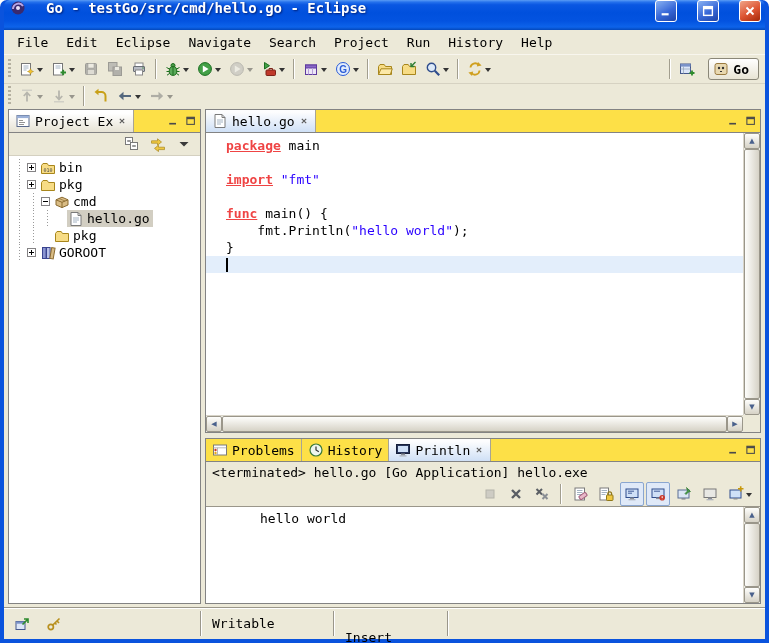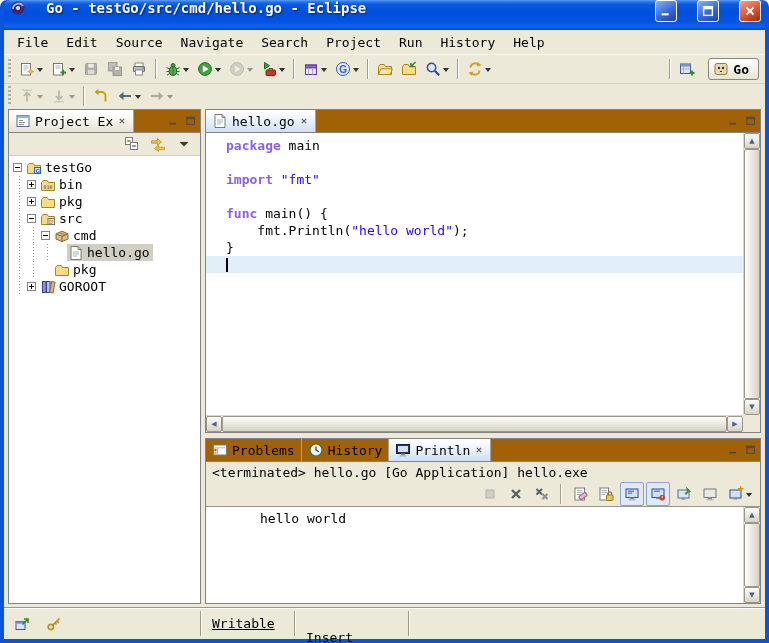--- a/index.html
+++ b/index.html
@@ -46,21 +46,21 @@
                background:linear-gradient(#ffffff,#e8e4d4); padding:2px 9px 2px 4px; font-weight:bold; }
 
   
   .workspace { flex:1; display:flex; gap:4px; padding:2px 4px 3px; min-height:0; }
   .view { border:1px solid #838383; background:#fff; display:flex; flex-direction:column; min-height:0; min-width:0; }
   .explorer-view { width:193px; flex:none; }
   .right-col { flex:1; display:flex; flex-direction:column; gap:5px; min-width:0; }
   .editor-view { height:324px; flex:none; }
   .console-view { flex:1; }
 
-  .view-header { height:23px; background:#a16207; border-bottom:1px solid #838383; display:flex; align-items:stretch; flex:none; }
+  .view-header { height:23px; background:#fde047; border-bottom:1px solid #838383; display:flex; align-items:stretch; flex:none; }
   .tab { display:flex; align-items:center; gap:4px; padding:0 6px; border-right:1px solid #a8a494; white-space:nowrap; }
   .tab.active { background:linear-gradient(#ffffff 15%, #e6e2d4); }
   .editor-view .tab.active, .console-view .tab.active { background:linear-gradient(#fdfdfe 10%, #cfe0f6); }
   .hdr-spring { flex:1; }
   .hdr-btn { width:18px; display:flex; align-items:center; justify-content:center; }
 
   .explorer-toolbar { height:23px; background:#ece9d8; border-bottom:1px solid #d4d0c0; display:flex;
                       align-items:center; justify-content:flex-end; gap:2px; padding:0 4px; flex:none; }
 
   
@@ -75,21 +75,21 @@
   .box.plus::after { content:""; position:absolute; left:3px; top:1px; width:1px; height:5px; background:#000; }
   .node { display:flex; align-items:center; gap:3px; padding:0 3px 0 1px; height:17px; }
   .node.selected { background:#d2cec2; }
   .node-label { white-space:nowrap; }
 
   
   .editor-body { flex:1; display:grid; grid-template-columns:1fr 17px; grid-template-rows:1fr 17px; min-height:0; }
   .code { grid-column:1; grid-row:1; padding-top:4px; overflow:hidden; background:#fff; }
   .code-line { padding-left:20px; white-space:pre; height:17px; line-height:17px; }
   .code-line.current { background:#e3eefb; }
-  .tok-kw { color:#8b5cf6; font-weight:bold; }
+  .tok-kw { color:#ef4444; font-weight:bold;text-decoration:underline; }
   .tok-str { color:#2a00ff; }
   .caret { display:inline-block; width:2px; height:14px; background:#000; vertical-align:text-bottom; }
 
   
   .sb-v { display:flex; flex-direction:column; background:#f4f3ec; border-left:1px solid #d8d4c8; width:17px; }
   .sb-h { display:flex; background:#f4f3ec; border-top:1px solid #d8d4c8; height:17px; }
   .ed-v { grid-column:2; grid-row:1; }
   .ed-h { grid-column:1; grid-row:2; }
   .sb-corner { grid-column:2; grid-row:2; background:#ece9d8; }
   .sb-btn { flex:none; width:16px; height:16px; background:linear-gradient(#fefefc,#d6d2c6);
@@ -105,21 +105,21 @@
   .console-toolbar { height:24px; display:flex; align-items:center; justify-content:flex-end; gap:2px;
                      padding:0 4px; background:#ece9d8; flex:none; }
   .console-output { flex:1; background:#fff; border-top:1px solid #9a968a; display:flex; min-height:0; }
   .console-text { flex:1; padding:4px 0 0 6px; white-space:pre; overflow:hidden;margin-left:48px; }
 
   
   .statusbar { height:32px; border-top:1px solid #9a968a; box-shadow:inset 0 1px 0 #fff; display:flex; align-items:stretch; flex:none; }
   .sb-trim { width:196px; display:flex; align-items:center; gap:8px; padding-left:6px; flex:none; }
   .sb-div { width:2px; margin:3px 0; border-left:1px solid #9a968a; border-right:1px solid #fff; flex:none; }
   .sb-cell { display:flex; align-items:center; padding:0 10px; flex:none; }
-  .sb-cell.cw { width:92px;text-decoration:underline; } .sb-cell.ci { width:112px;margin-top:28px; }
+  .sb-cell.cw { width:131px; } .sb-cell.ci { width:112px;margin-top:28px; }
   .sb-rest { flex:1; }
 </style>
 </head>
 <body>
 
 <div class="window">
 
   <div class="titlebar">
     <span class="icon16">
         <svg viewBox="0 0 16 16">
@@ -151,21 +151,21 @@
           </svg>
         </span>
       </div>
   </div>
 
   <div class="client">
 
     <div class="menubar" id="menubar">
         <span class="menu-item">File</span>
         <span class="menu-item">Edit</span>
-        <span class="menu-item">Source</span>
+        <span class="menu-item">Eclipse</span>
         <span class="menu-item">Navigate</span>
         <span class="menu-item">Search</span>
         <span class="menu-item">Project</span>
         <span class="menu-item">Run</span>
         <span class="menu-item">History</span>
         <span class="menu-item">Help</span>
       </div>
 
     <div class="toolbar row1">
       <div class="toolbar" id="toolbar-main" style="flex:none">
@@ -450,35 +450,20 @@
             <div class="tb-btn">
               <span class="icon16">
                 <svg viewBox="0 0 16 16">
                   <polygon points="3.5,6 12.5,6 8,10.5" fill="#3a3a3a"></polygon>
                 </svg>
               </span>
             </div>
           </div>
         <div class="tree" id="tree">
             <div class="tree-row">
-              <span class="expander">
-                <span class="box minus"></span>
-              </span>
-              <span class="node">
-                <span class="icon16">
-                  <svg viewBox="0 0 16 16">
-                    <path d="M1.5 13.5 V5.5 L3 3.5 h4.2 L8.5 5.5 H14.5 V13.5 z" fill="#f7dc85" stroke="#a8861c"></path>
-                    <rect x="8.5" y="7.5" width="6" height="6" fill="#cfe0f7" stroke="#2a5bd7"></rect>
-                    <text x="9.8" y="12.6" font-size="5.5" font-weight="bold" fill="#2a5bd7" font-family="sans-serif">G</text>
-                  </svg>
-                </span>
-                <span class="node-label">testGo</span>
-              </span>
-            </div>
-            <div class="tree-row">
               <span class="guide"></span>
               <span class="expander">
                 <span class="box plus"></span>
               </span>
               <span class="node">
                 <span class="icon16">
                   <svg viewBox="0 0 16 16">
                     <path d="M1.5 13.5 V5.5 L3 3.5 h4.2 L8.5 5.5 H14.5 V13.5 z" fill="#f7dc85" stroke="#a8861c"></path>
                     <text x="3.4" y="12.2" font-size="5" fill="#4a4a4a" font-family="monospace">010</text>
                   </svg>
@@ -491,36 +476,20 @@
               <span class="expander">
                 <span class="box plus"></span>
               </span>
               <span class="node">
                 <span class="icon16">
                   <svg viewBox="0 0 16 16">
                     <path d="M1.5 13.5 V5.5 L3 3.5 h4.2 L8.5 5.5 H14.5 V13.5 z" fill="#f7dc85" stroke="#a8861c"></path>
                   </svg>
                 </span>
                 <span class="node-label">pkg</span>
-              </span>
-            </div>
-            <div class="tree-row">
-              <span class="guide"></span>
-              <span class="expander">
-                <span class="box minus"></span>
-              </span>
-              <span class="node">
-                <span class="icon16">
-                  <svg viewBox="0 0 16 16">
-                    <path d="M1.5 13.5 V5.5 L3 3.5 h4.2 L8.5 5.5 H14.5 V13.5 z" fill="#f7dc85" stroke="#a8861c"></path>
-                    <rect x="8" y="7.5" width="6.5" height="6" fill="#f0f0f0" stroke="#777"></rect>
-                    <path d="M9 9.2 h4.5 M9 10.9 h4.5 M9 12.5 h3" stroke="#e8821e" stroke-width="0.9"></path>
-                  </svg>
-                </span>
-                <span class="node-label">src</span>
               </span>
             </div>
             <div class="tree-row">
               <span class="guide"></span>
               <span class="guide"></span>
               <span class="expander">
                 <span class="box minus"></span>
               </span>
               <span class="node">
                 <span class="icon16">

